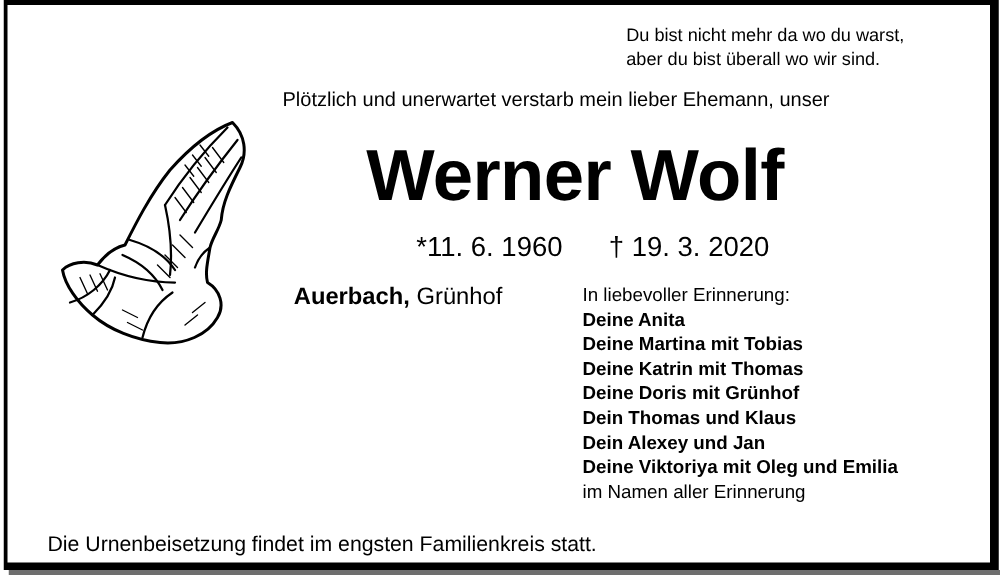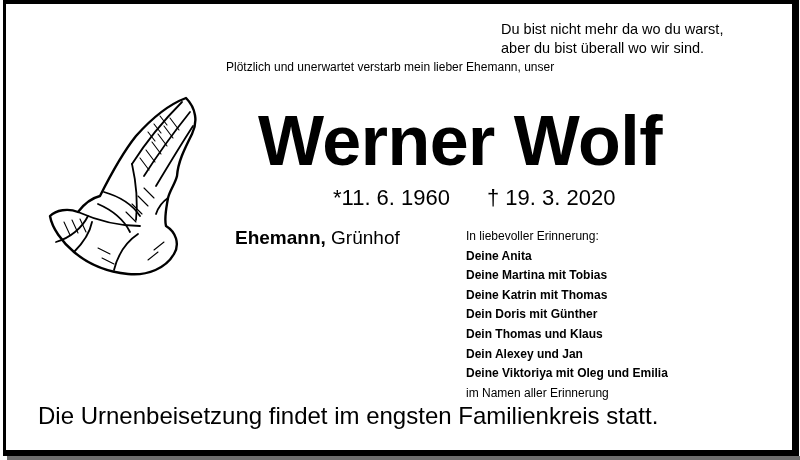--- a/index.html
+++ b/index.html
@@ -24,45 +24,45 @@
   .shadow-bottom {
     position: absolute;
     left: 7px; right: 0; bottom: 0; height: 4px;
     background: #6e6e6e;
   }
   .quote {
     position: absolute; left: 485px; top: 20px;
     font-size: 14.5px; line-height: 19px; white-space: nowrap; margin-left: 16px;
   }
   .intro {
-    position: absolute; left: 226px; top: 57px;
-    font-size: 12px; line-height: 21px; white-space: nowrap;
+    position: absolute; left: 226px; top: 70px;
+    font-size: 16px; line-height: 21px; white-space: nowrap;
   }
   .name {
     position: absolute; left: 230px; top: 112px; width: 460px;
     text-align: center;
-    font-size: 70px; font-weight: bold; line-height: 58px;
+    font-size: 58px; font-weight: bold; line-height: 58px;
     letter-spacing: -0.5px; white-space: nowrap;
   }
   .date { position: absolute; top: 185px; font-size: 22px; white-space: nowrap; }
   .date-birth { left: 333px; text-align: center; }
   .date-death { left: 487px; }
   .place {
     position: absolute; left: 235px; top: 227px;
     font-size: 19px; white-space: nowrap;
   }
   .place .b { font-weight: bold; }
   .remembrance {
     position: absolute; left: 466px; top: 227px;
-    font-size: 12px; line-height: 19.6px; white-space: nowrap;
+    font-size: 15px; line-height: 19.6px; white-space: nowrap;
   }
   .remembrance .mourner { font-weight: bold; }
   .funeral-note {
-    position: absolute; left: 38px; top: 402px;
-    font-size: 24px; white-space: nowrap;
+    position: absolute; left: 38px; top: 426px;
+    font-size: 17px; white-space: nowrap;
   }
   .hands {
     position: absolute; left: 44px; top: 92px;
     width: 160px; height: 190px;
   }
   .hands path { stroke: #000; fill: none; stroke-linecap: round; }
   .hands .outline { fill: #fff; stroke-width: 2.4; stroke-linejoin: round; }
   .hands .line { stroke-width: 1.8; }
   .hands .hatch { stroke-width: 1.1; }
 </style>
@@ -111,27 +111,27 @@
 
 <div class="intro">
   <div>Plötzlich und unerwartet verstarb mein lieber Ehemann, unser</div>
 </div>
 
 <div class="name">Werner Wolf</div>
 
 <div class="date date-birth">*11. 6. 1960</div>
 <div class="date date-death">† 19. 3. 2020</div>
 
-<div class="place"><span class="b">Ehemann,</span> <span>Grünhof</span></div>
+<div class="place"><span class="b">Auerbach,</span> <span>Grünhof</span></div>
 
 <div class="remembrance">
   <div>In liebevoller Erinnerung:</div>
   <div class="mourner">Deine Anita</div>
   <div class="mourner">Deine Martina mit Tobias</div>
   <div class="mourner">Deine Katrin mit Thomas</div>
-  <div class="mourner">Dein Doris mit Günther</div>
+  <div class="mourner">Deine Doris mit Grünhof</div>
   <div class="mourner">Dein Thomas und Klaus</div>
   <div class="mourner">Dein Alexey und Jan</div>
   <div class="mourner">Deine Viktoriya mit Oleg und Emilia</div>
   <div>im Namen aller Erinnerung</div>
 </div>
 
 <div class="funeral-note">Die Urnenbeisetzung findet im engsten Familienkreis statt.</div>
 
 </body></html>

